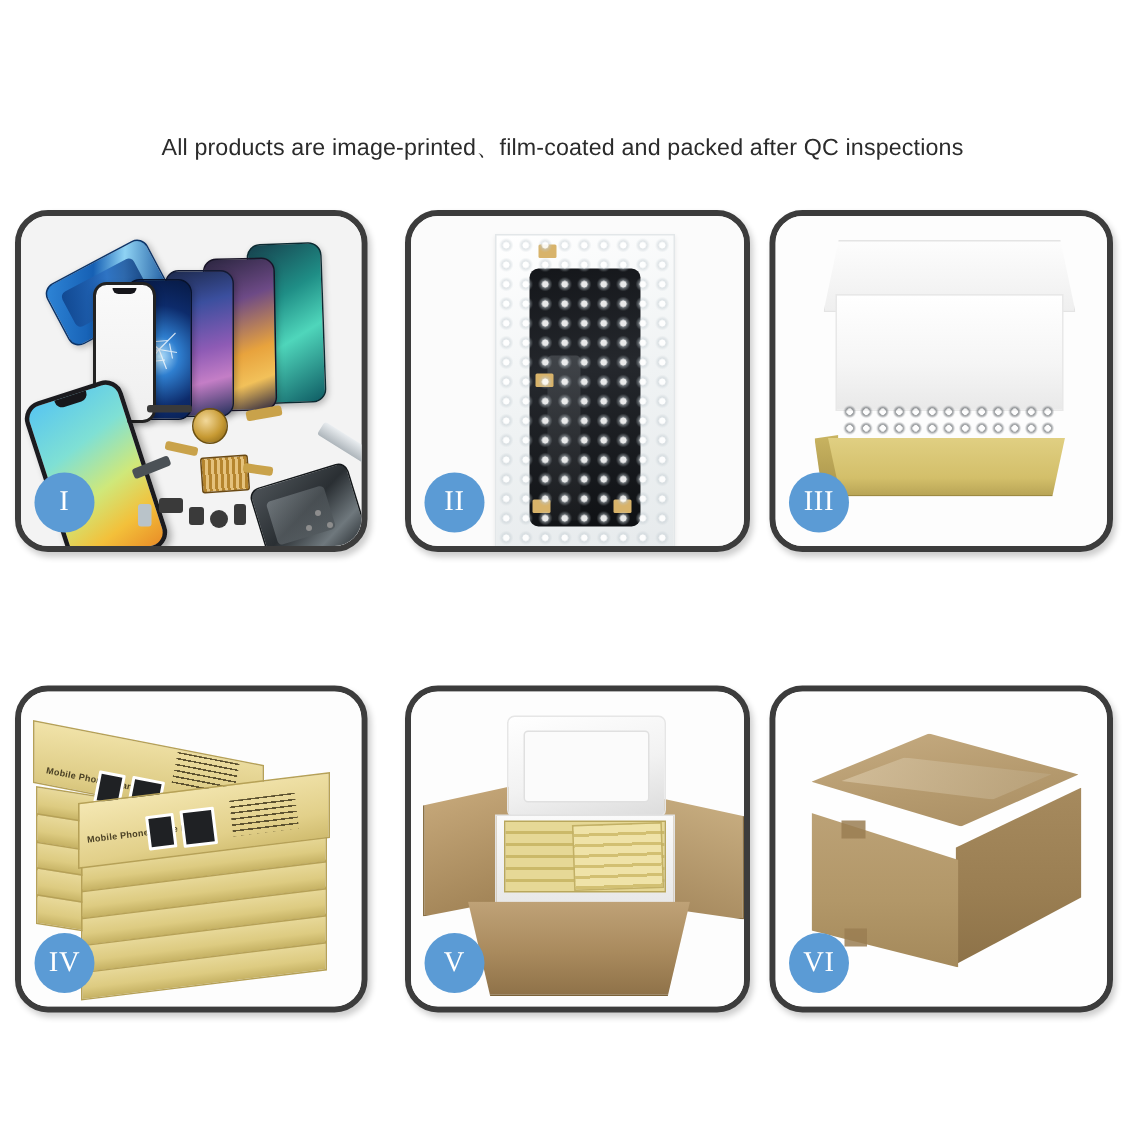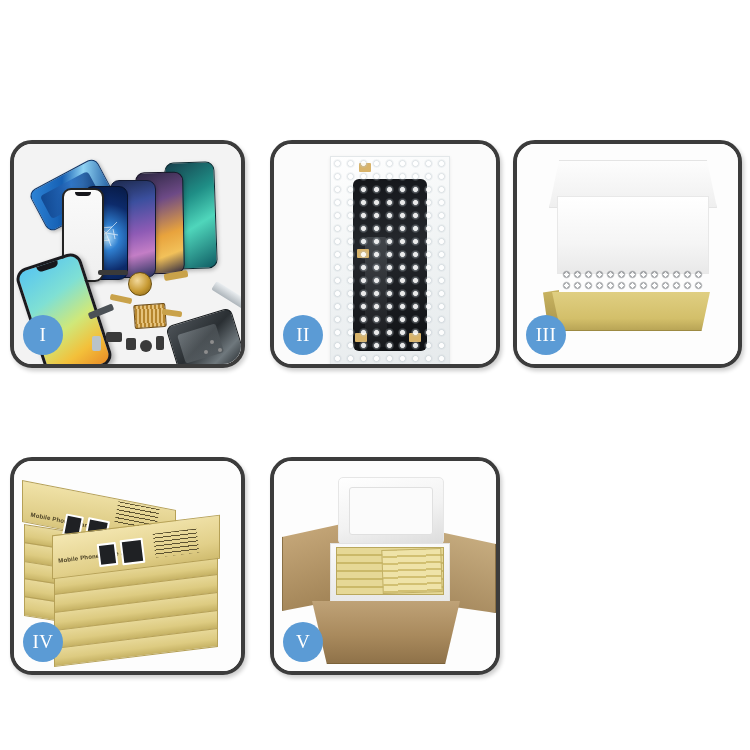--- a/index.html
+++ b/index.html
@@ -292,20 +292,21 @@
     clip-path:polygon(30% 0,100% 40%,72% 100%,0 56%);
     opacity:.85;
   }
   .c6tape{position:absolute;background:#9a7e52;opacity:.85;}
 </style>
 </head>
 <body>
 
 <div id="page">
 
+  <div class="subtitle">All products are image-printed、film-coated and packed after QC inspections</div>
 
   <div class="panel" style="left:10px;top:140px;width:235px;height:228px;">
     <div class="scene">
       <div class="p1bg"></div>
 
       <div class="backplate"></div>
 
       <div class="ph ph-a"></div>
       <div class="ph ph-b"></div>
       <div class="ph ph-c"></div>
@@ -413,14 +414,26 @@
       <div class="flapR"></div>
       <div class="foamlid"></div>
       <div class="foamtray"></div>
       <div class="ybars"></div>
       <div class="ybars2"></div>
       <div class="cartonbody"></div>
       <div class="badge">V</div>
     </div>
   </div>
 
+  <div class="panel" style="left:513px;top:457px;width:229px;height:218px;">
+    <div class="scene">
+      <div class="p6bg"></div>
+      <div class="c6top"></div>
+      <div class="c6seam"></div>
+      <div class="c6side"></div>
+      <div class="c6front"></div>
+      <div class="c6tape" style="left:44px;top:86px;width:16px;height:12px;"></div>
+      <div class="c6tape" style="left:46px;top:158px;width:15px;height:12px;"></div>
+      <div class="badge">VI</div>
+    </div>
+  </div>
 
 </div>
 
 </body></html>

